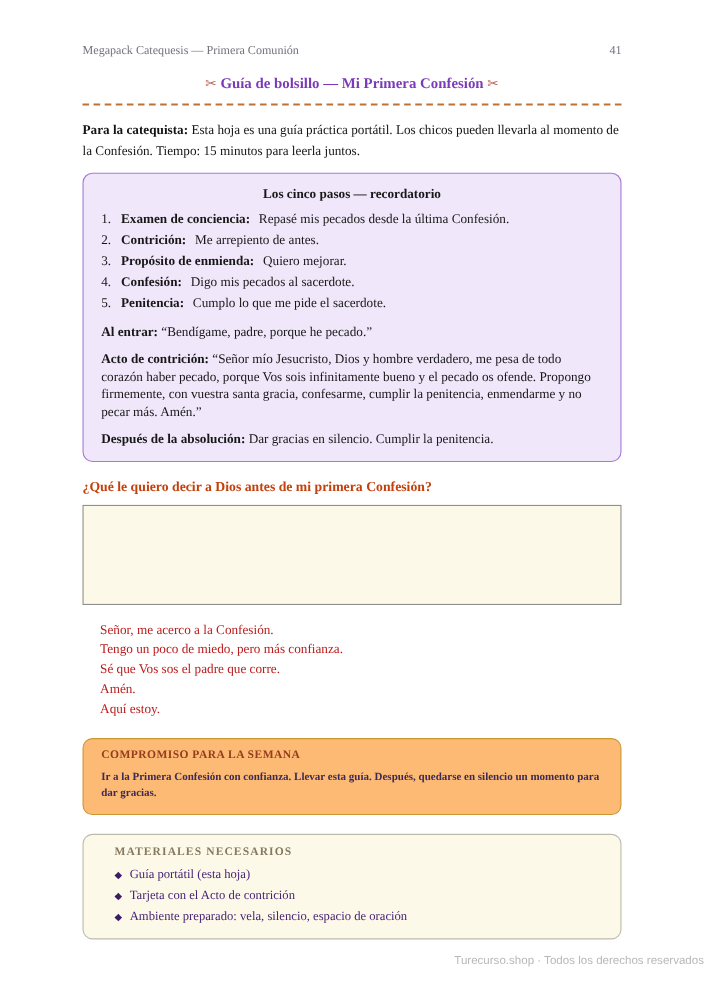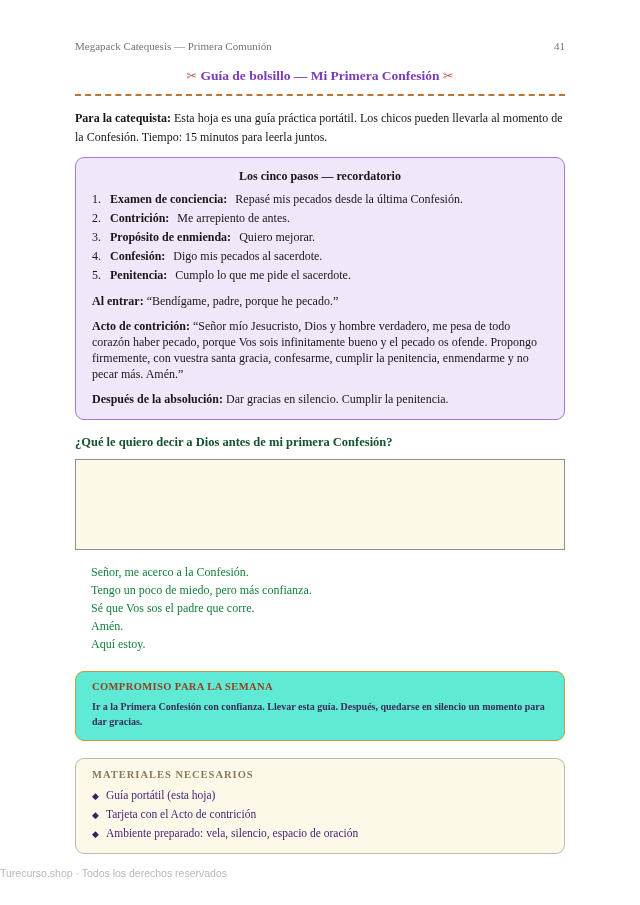--- a/index.html
+++ b/index.html
@@ -58,36 +58,36 @@
   }
   .steps-box .box-title { font-weight: bold; font-size: 12px; text-align: center; }
   .steps-list { margin-top: 6px; }
   .step-item { display: flex; margin-top: 3px; }
   .step-item .num { width: 18px; flex: none; }
   .step-item .term { font-weight: bold; margin-right: 5px; white-space: nowrap; }
   .note { margin-top: 9px; }
   .note .term { font-weight: bold; }
 
   
-  .question-heading { margin-top: 15px; font-size: 12.5px; font-weight: bold; color: #14532d; }
+  .question-heading { margin-top: 15px; font-size: 12.5px; font-weight: bold; color: #c2410c; }
   .writing-box {
     margin-top: 9px;
     height: 91px;
     background: #fdf9e8;
     border: 1px solid #8f8f8f;
   }
 
   
   .prayer-heading { margin-top: 14px; font-size: 12.5px; font-weight: bold; }
-  .prayer-lines { margin-top: 13px; margin-left: 16px; font-size: 12px; line-height: 1.5; color: #15803d; }
+  .prayer-lines { margin-top: 13px; margin-left: 16px; font-size: 12px; line-height: 1.5; color: #b91c1c; }
 
   
   .commitment-box {
     margin-top: 18px;
-    background: #5eead4;
+    background: #fdba74;
     border: 1.5px solid #cc9733;
     border-radius: 9px;
     padding: 9px 16px 11px 16px;
   }
   .commitment-box .box-heading {
     font-size: 10.5px;
     font-weight: bold;
     letter-spacing: 0.4px;
     color: #953d1d;
   }
@@ -98,21 +98,21 @@
     color: #3c2a55;
     font-weight: bold;
   }
 
   
   .materials-box {
     margin-top: 17px;
     background: #fcf9e8;
     border: 1px solid #bcbbab;
     border-radius: 9px;
-    padding: 10px 16px 10px 16px;
+    padding: 10px 16px 10px 28px;
   }
   .materials-box .box-heading {
     font-size: 10.5px;
     font-weight: bold;
     letter-spacing: 1px;
     color: #87795e;
   }
   .materials-list { margin-top: 6px; }
   .material-item {
     font-size: 11.5px;
@@ -122,21 +122,21 @@
     align-items: baseline;
   }
   .material-item .diamond { font-size: 9px; margin-right: 7px; color: #3c1d63; }
 
   
   .footer {
     position: absolute;
     bottom: 26px;
     left: 0;
     width: 100%;
-    text-align: left;
+    text-align: right;
     font-size: 10.5px;
     color: #b8b8bc;
     font-family: "Liberation Sans", sans-serif;
   }
 </style>
 </head>
 <body>
 
 <div class="page">
   <div class="content">

